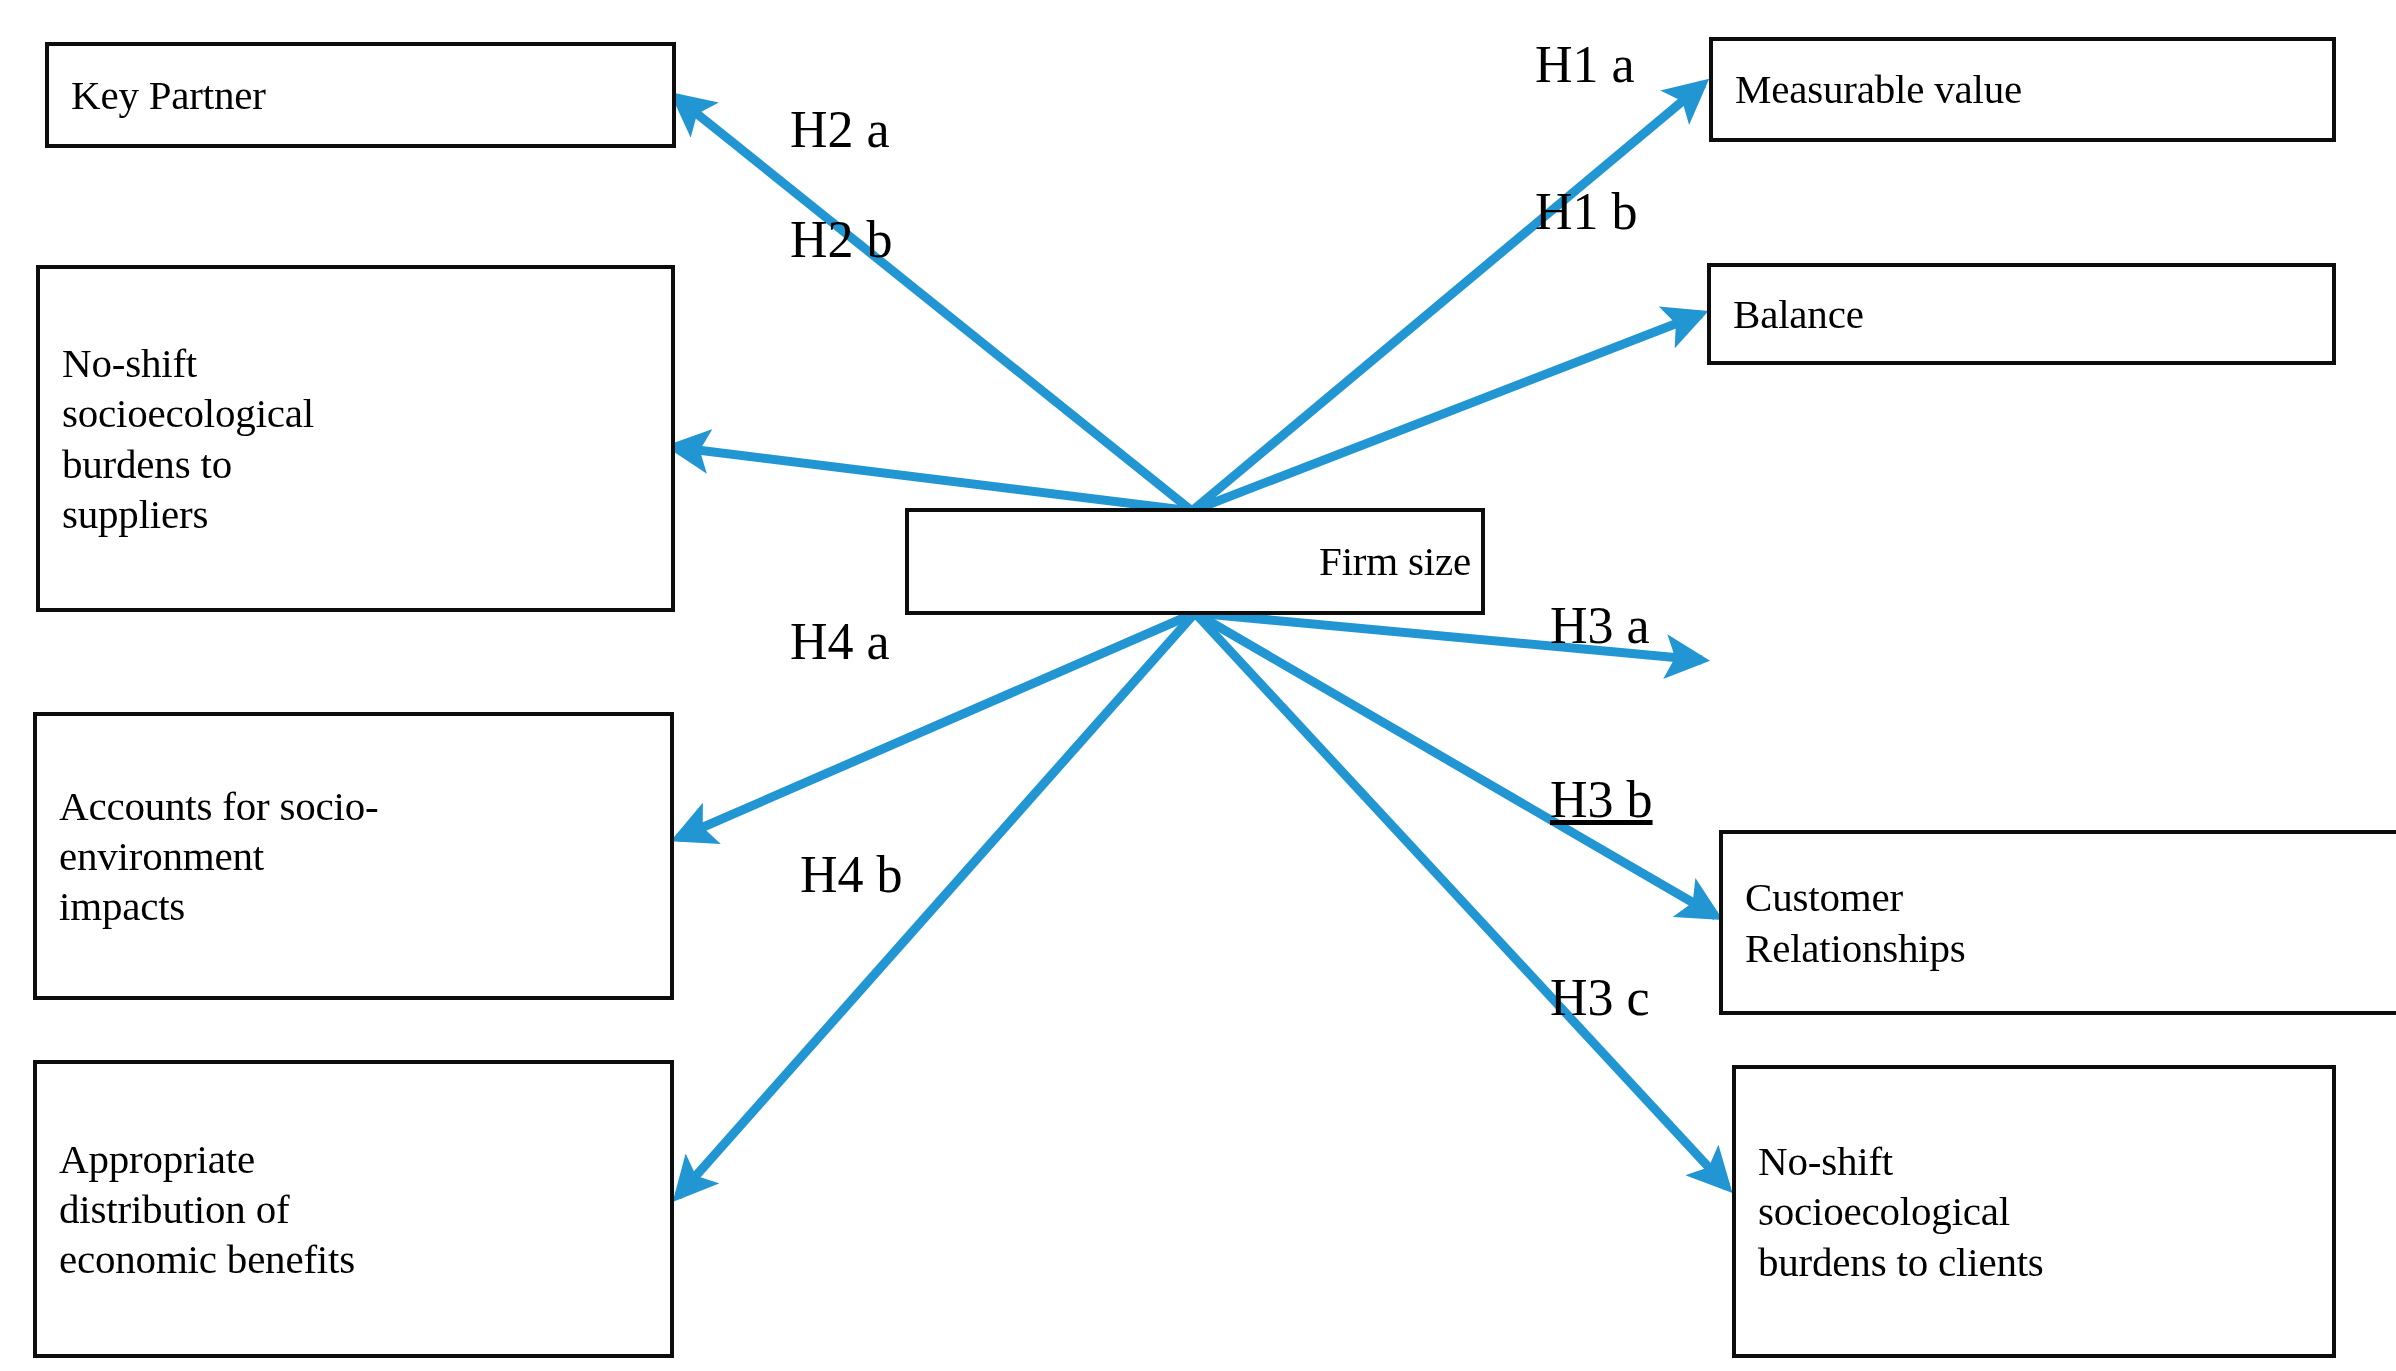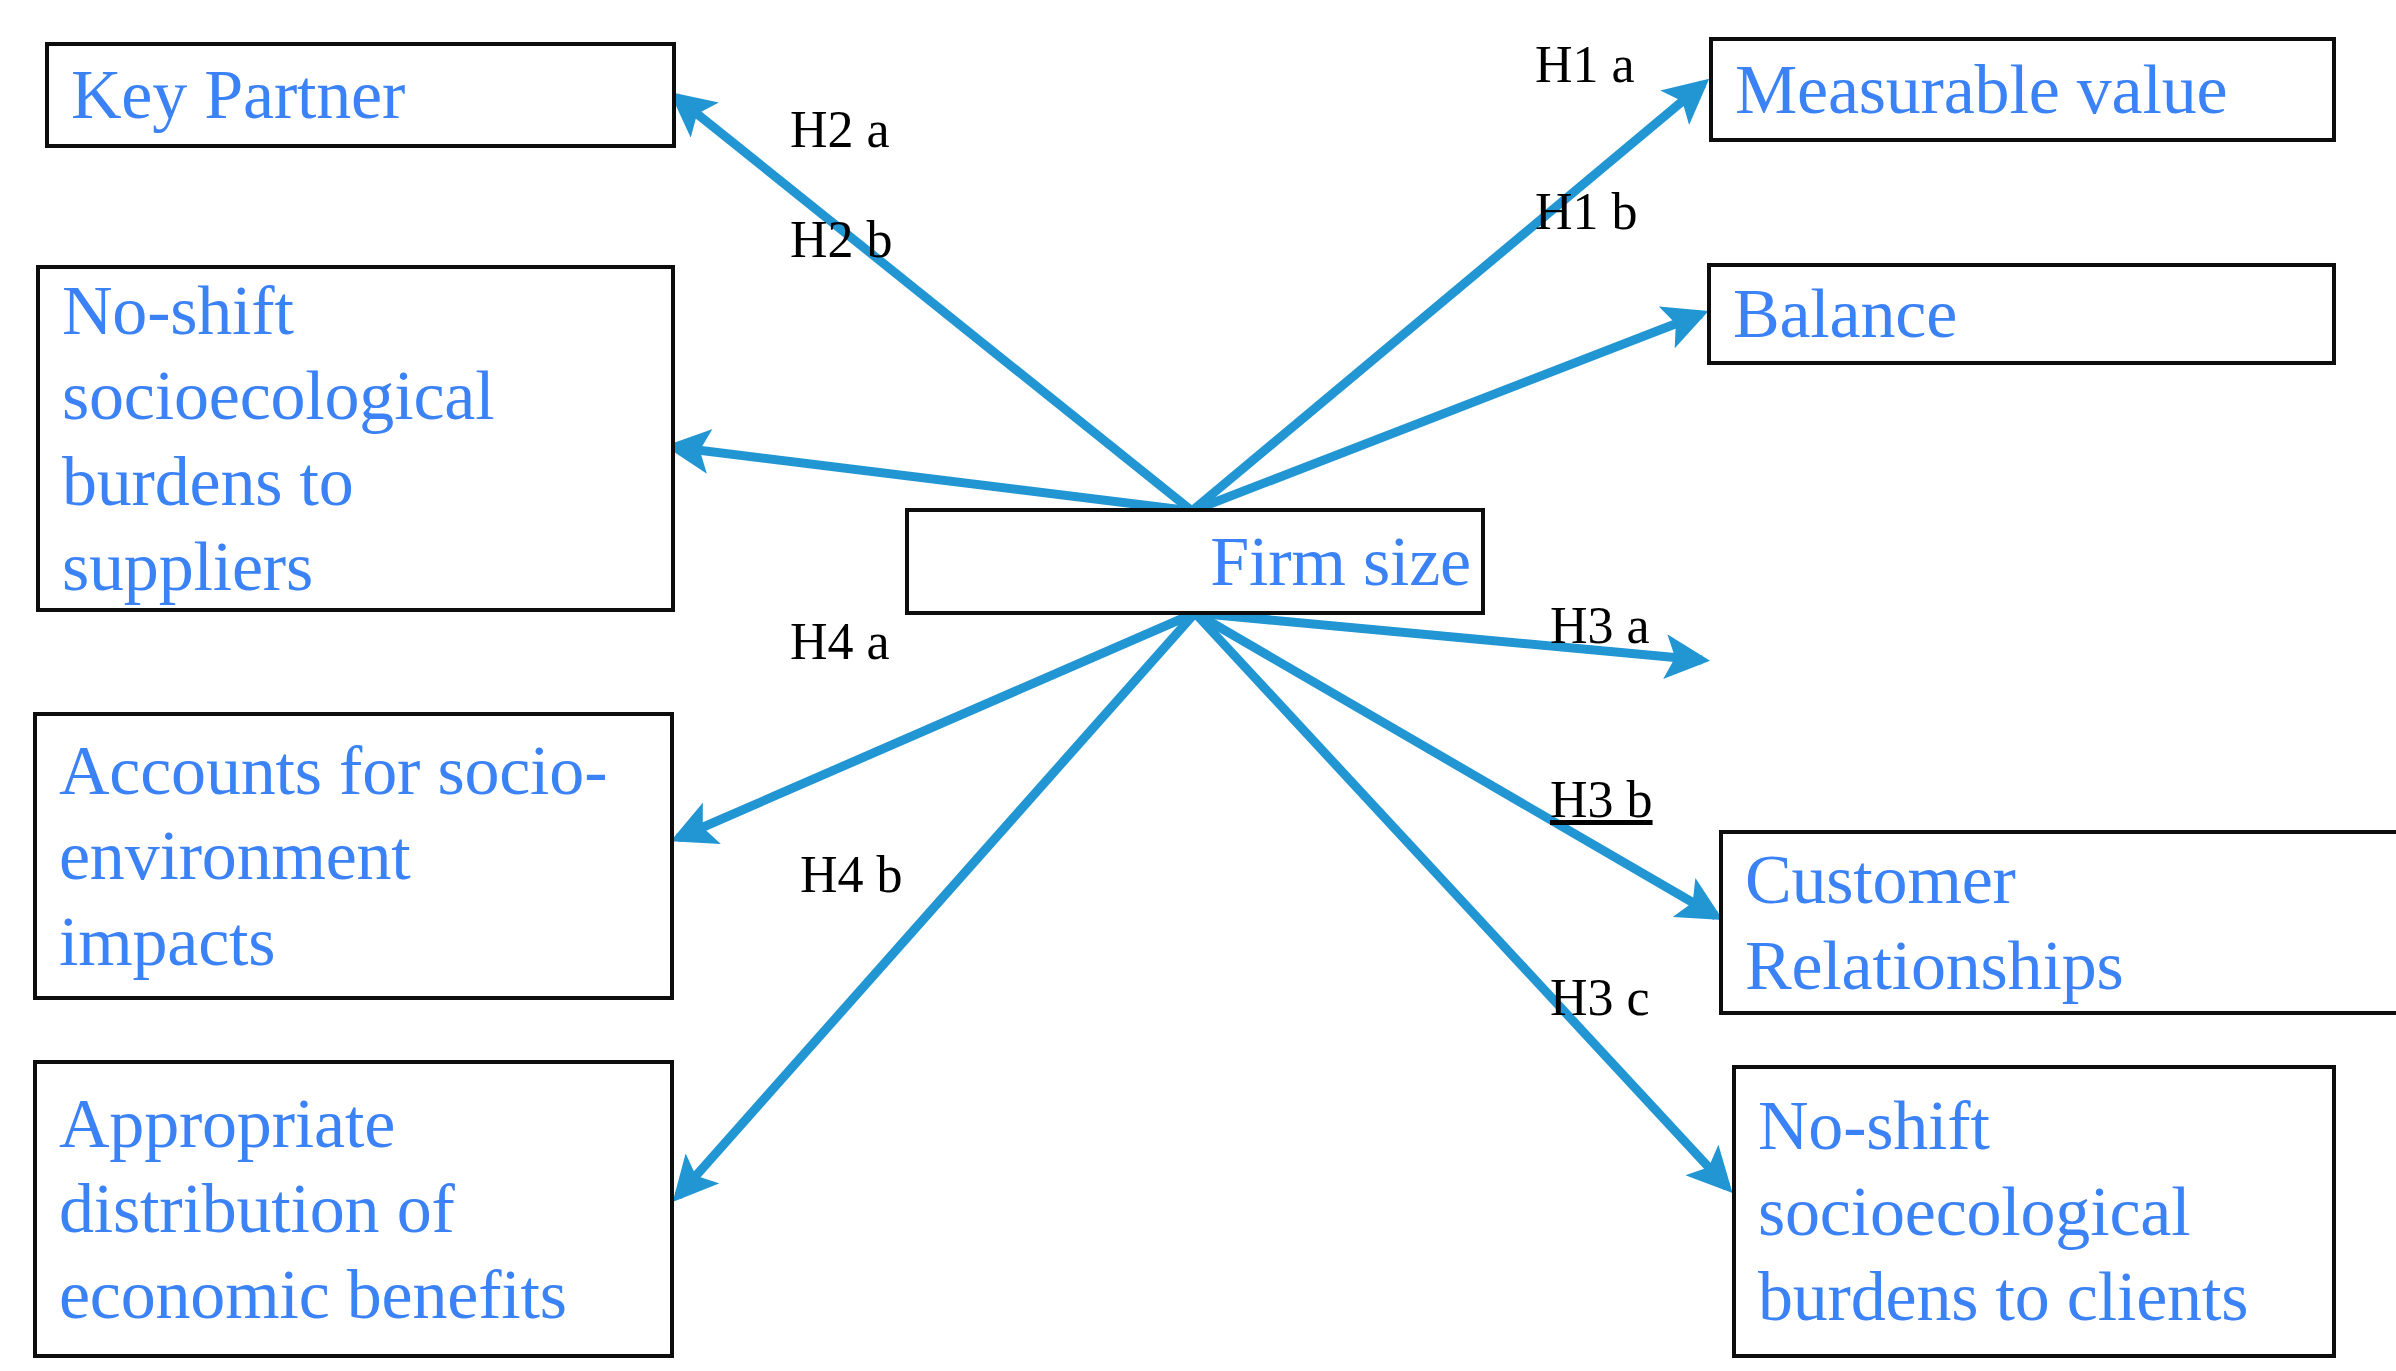--- a/index.html
+++ b/index.html
@@ -29,23 +29,23 @@
     box-sizing: border-box;
     border: 4px solid #0d0d0d;
     background: #ffffff;
     display: flex;
     align-items: center;
     padding: 0 22px;
     z-index: 3;
   }
   .node-text {
     font-family: "Liberation Serif", "DejaVu Serif", serif;
-    font-size: 70px;
+    font-size: 41px;
     line-height: 1.22;
-    color: #3b82f6;
+    color: #000000;
     letter-spacing: -0.2px;
     white-space: pre-line;
   }
   .node-box.center-node {
     justify-content: flex-end;
     padding: 17px 10px;
   }
   .node-box.center-node .node-text {
     text-align: center;
   }

